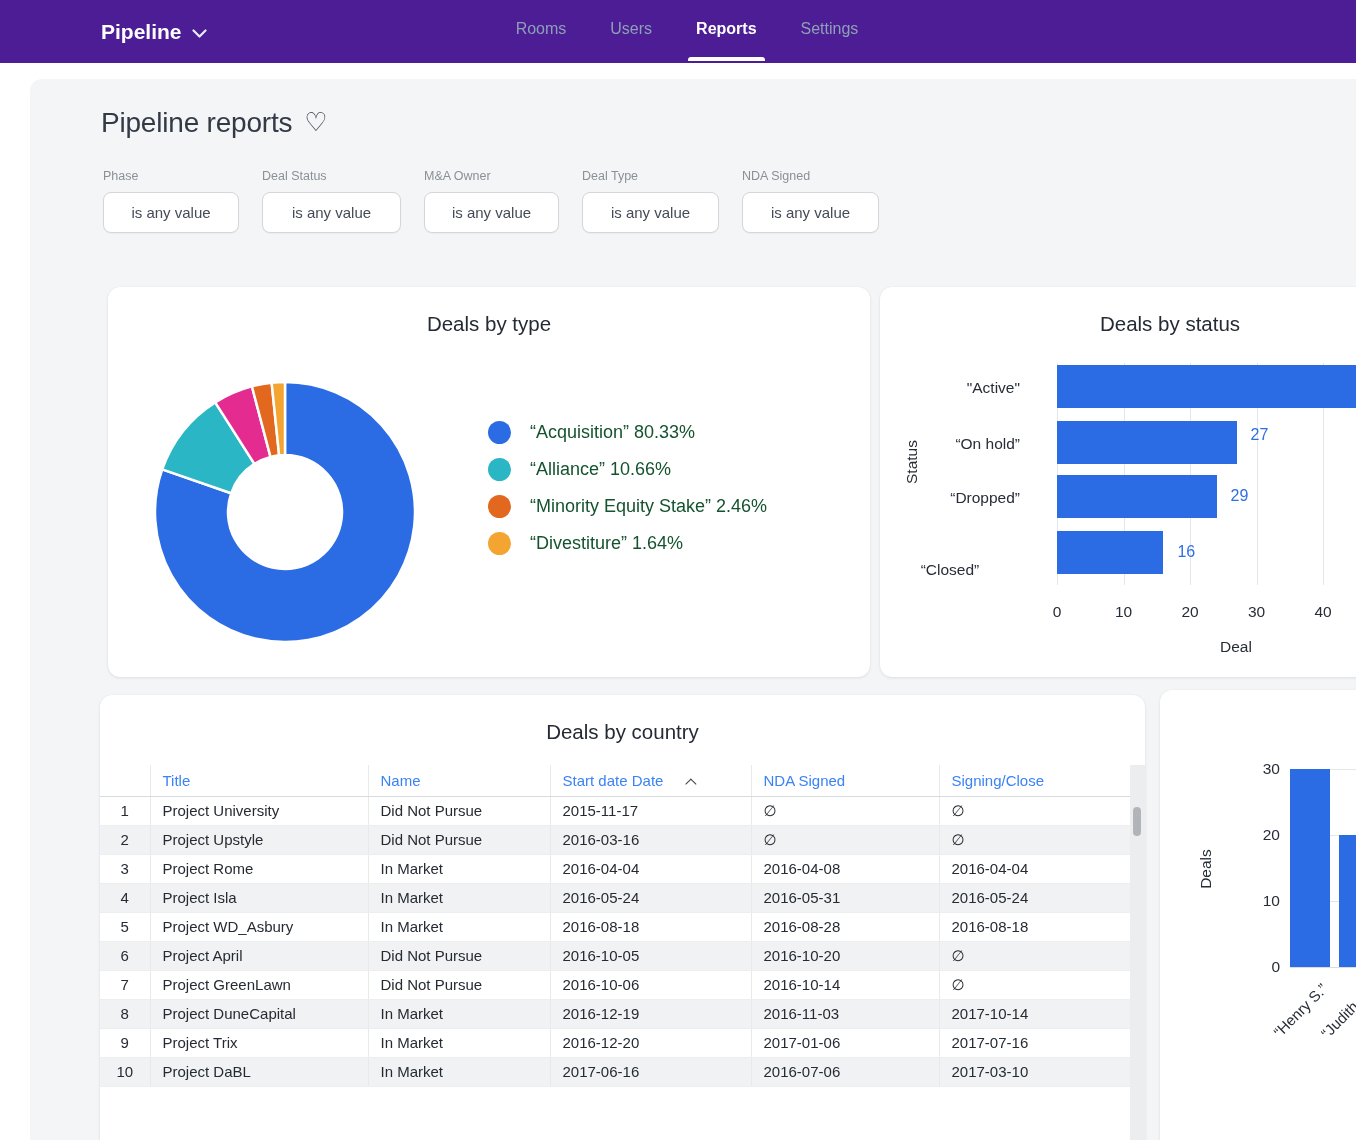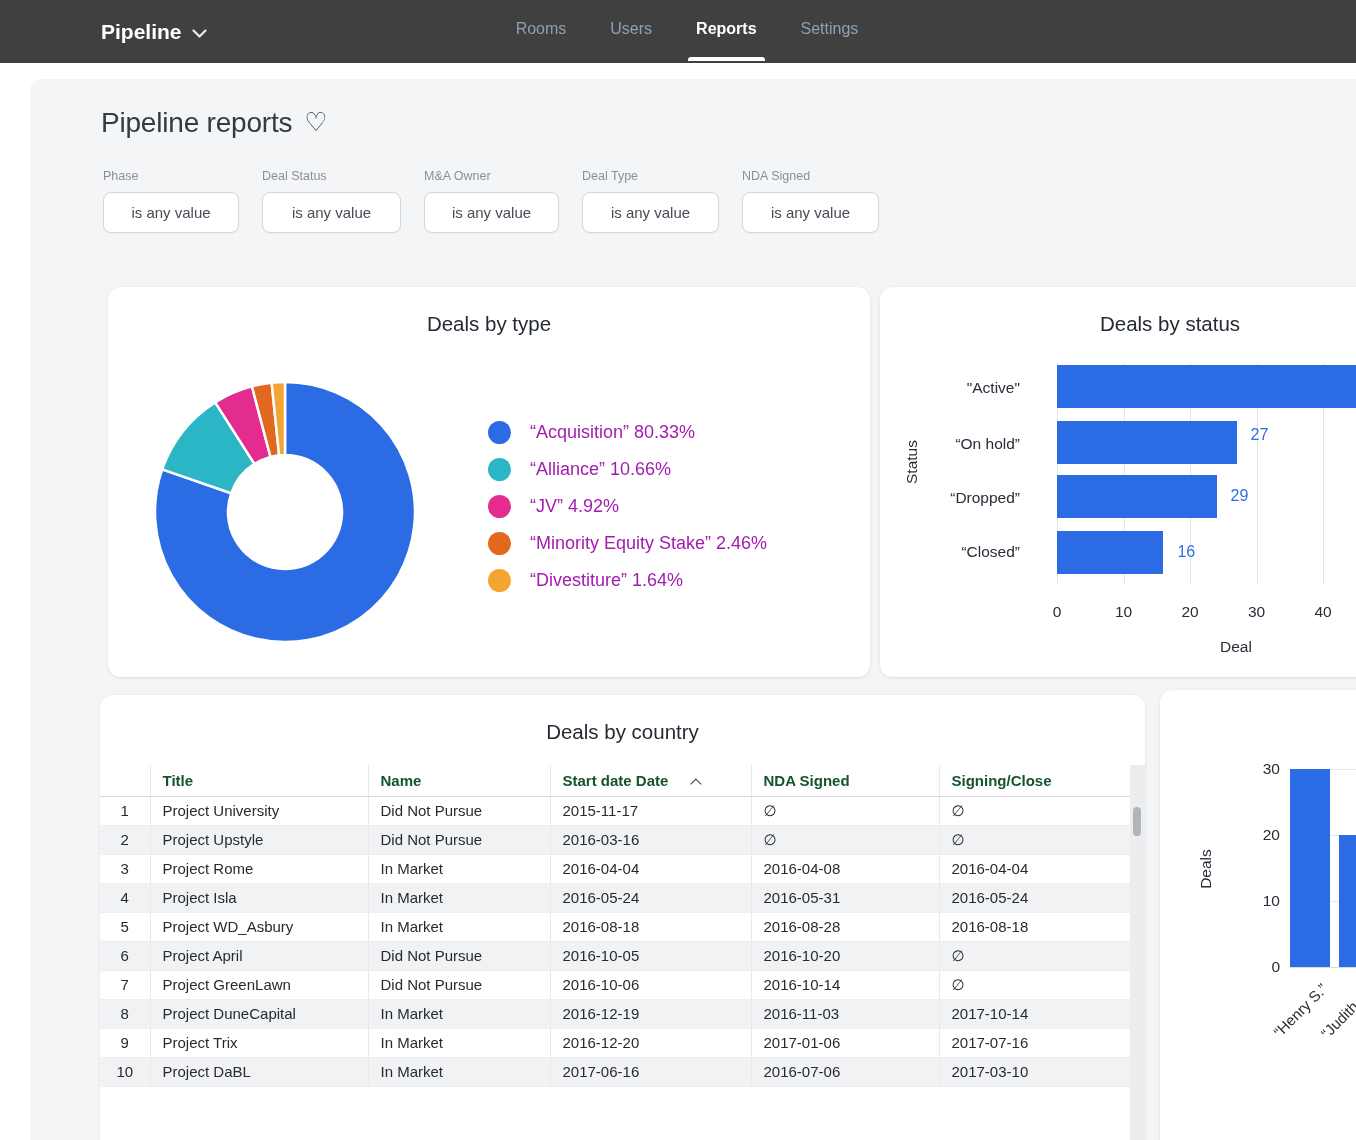--- a/index.html
+++ b/index.html
@@ -1,21 +1,21 @@
 <!DOCTYPE html>
 <html><head>
 <meta charset="utf-8">
 <style>
   * { margin:0; padding:0; box-sizing:border-box; }
   html,body { width:1356px; height:1140px; overflow:hidden; background:#fff;
     font-family:"Liberation Sans", sans-serif; }
   #stage { position:relative; width:1356px; height:1140px; }
 
   
-  .navbar { position:absolute; left:0; top:0; width:1356px; height:63px; background:#404040; }
+  .navbar { position:absolute; left:0; top:0; width:1356px; height:63px; background:#4c1d95; }
   .brand { position:absolute; left:101px; top:0; height:63px; display:flex; align-items:center; gap:10px;
     color:#fff; font-size:21px; font-weight:700; cursor:pointer; }
   .brand svg { margin-top:3px; }
   .nav-tabs { position:absolute; left:0; right:0; top:0; height:58px;
     display:flex; justify-content:center; align-items:center; gap:44px; padding-left:18px; }
   .nav-tab { position:relative; height:63px; display:flex; align-items:center;
     font-size:16px; color:#8ea0b6; cursor:pointer; }
   .nav-tab.active { color:#fff; font-weight:700; }
   .nav-tab.active .indicator { position:absolute; left:-8px; right:-8px; bottom:0; height:4px;
     background:#fff; border-radius:3px 3px 0 0; }
@@ -44,42 +44,42 @@
   .donut-card  { left:78px;  top:208px; width:762px;  height:390px; }
   .status-card { left:850px; top:208px; width:580px;  height:390px; }
   .table-card  { left:70px;  top:616px; width:1045px; height:480px; }
   .owner-card  { left:1130px;top:611px; width:420px;  height:500px; }
 
   
   .donut-svg { position:absolute; left:47px; top:95px; }
   .legend { position:absolute; left:380px; top:134px; display:flex; flex-direction:column; gap:14px; }
   .legend-item { display:flex; align-items:center; gap:19px; height:23px; cursor:pointer; }
   .legend-dot { width:23px; height:23px; border-radius:50%; flex:0 0 auto; }
-  .legend-text { font-size:18px; color:#a21caf; white-space:nowrap; }
+  .legend-text { font-size:18px; color:#14532d; white-space:nowrap; }
 
   
   .status-ylab { position:absolute; left:14px; top:170px; width:36px; text-align:center;
     transform:rotate(-90deg); font-size:15.5px; color:#272d37; }
   .status-plot { position:absolute; left:177px; top:76px; width:395px; height:222px; }
   .vgrid { position:absolute; top:0; bottom:0; width:1px; background:#e4e7ea; }
   .hbar { position:absolute; left:0; height:43px; }
   .hbar-value { position:absolute; font-size:16px; color:#2e6fe2; }
   .status-cat { position:absolute; left:0; width:140px; text-align:right;
     font-size:15.5px; color:#272d37; white-space:nowrap; }
   .status-tick { position:absolute; top:316px; transform:translateX(-50%);
     font-size:15.5px; color:#272d37; }
   .status-xlab { position:absolute; top:351px; transform:translateX(-50%);
     font-size:15.5px; color:#272d37; }
 
   
   .tbl { position:absolute; left:0; top:70px; border-collapse:collapse; table-layout:fixed; }
   .tbl th, .tbl td { font-size:15px; padding:0 0 0 12px; text-align:left; white-space:nowrap;
     overflow:hidden; border-left:1px solid #e7e9eb; }
   .tbl th:first-child, .tbl td:first-child { border-left:none; text-align:center; padding-left:0; }
-  .tbl thead th { height:31px; font-weight:700; color:#14532d; border-bottom:1px solid #d8dbde; }
+  .tbl thead th { height:31px; font-weight:400; color:#3b82f6; border-bottom:1px solid #d8dbde; }
   .tbl tbody td { height:29px; color:#262b33; border-bottom:1px solid #eceef0; }
   .tbl tbody tr:nth-child(even) { background:#f0f2f3; }
   .null-val { color:#83888f; }
   .sort-caret { display:inline-block; width:8px; height:8px; margin-left:26px;
     border-left:1.8px solid #3a404a; border-top:1.8px solid #3a404a;
     transform:rotate(45deg) translateY(3px); }
   .sb-track { position:absolute; right:0; top:70px; bottom:0; width:15px; background:#ecedef; }
   .sb-thumb { position:absolute; left:3px; top:42px; width:8px; height:29px;
     border-radius:4px; background:#b1b4b9; cursor:pointer; }
 
@@ -164,42 +164,38 @@
       <div class="legend" id="donut-legend">
           <div class="legend-item">
             <span class="legend-dot" style="background: rgb(43, 108, 229);"></span>
             <span class="legend-text">“Acquisition” 80.33%</span>
           </div>
           <div class="legend-item">
             <span class="legend-dot" style="background: rgb(42, 182, 196);"></span>
             <span class="legend-text">“Alliance” 10.66%</span>
           </div>
           <div class="legend-item">
-            <span class="legend-dot" style="background: rgb(228, 43, 144);"></span>
-            <span class="legend-text">“JV” 4.92%</span>
-          </div>
-          <div class="legend-item">
             <span class="legend-dot" style="background: rgb(226, 103, 31);"></span>
             <span class="legend-text">“Minority Equity Stake” 2.46%</span>
           </div>
           <div class="legend-item">
             <span class="legend-dot" style="background: rgb(243, 164, 49);"></span>
             <span class="legend-text">“Divestiture” 1.64%</span>
           </div>
         </div>
     </section>
 
     <section class="card status-card">
       <h2>Deals by status</h2>
       <div class="status-ylab">Status</div>
       <div id="status-cats">
           <div class="status-cat" style="top: 92px;">"Active"</div>
           <div class="status-cat" style="top: 148px;">“On hold”</div>
           <div class="status-cat" style="top: 202px;">“Dropped”</div>
-          <div class="status-cat" style="top: 256px;">“Closed”</div>
+          <div class="status-cat" style="top: 274px; text-align: center;">“Closed”</div>
         </div>
       <div class="status-plot" id="status-plot">
           <div class="vgrid" style="left: 0px;"></div>
           <div class="vgrid" style="left: 66.5px;"></div>
           <div class="vgrid" style="left: 133px;"></div>
           <div class="vgrid" style="left: 199.5px;"></div>
           <div class="vgrid" style="left: 266px;"></div>
           <div class="hbar" style="top: 2px; background: rgb(43, 108, 229); width: 420px;"></div>
           <div class="hbar" style="top: 58px; background: rgb(43, 108, 229); width: 179.55px;"></div>
           <div class="hbar-value" style="left: 193.55px; top: 63px;">27</div>

